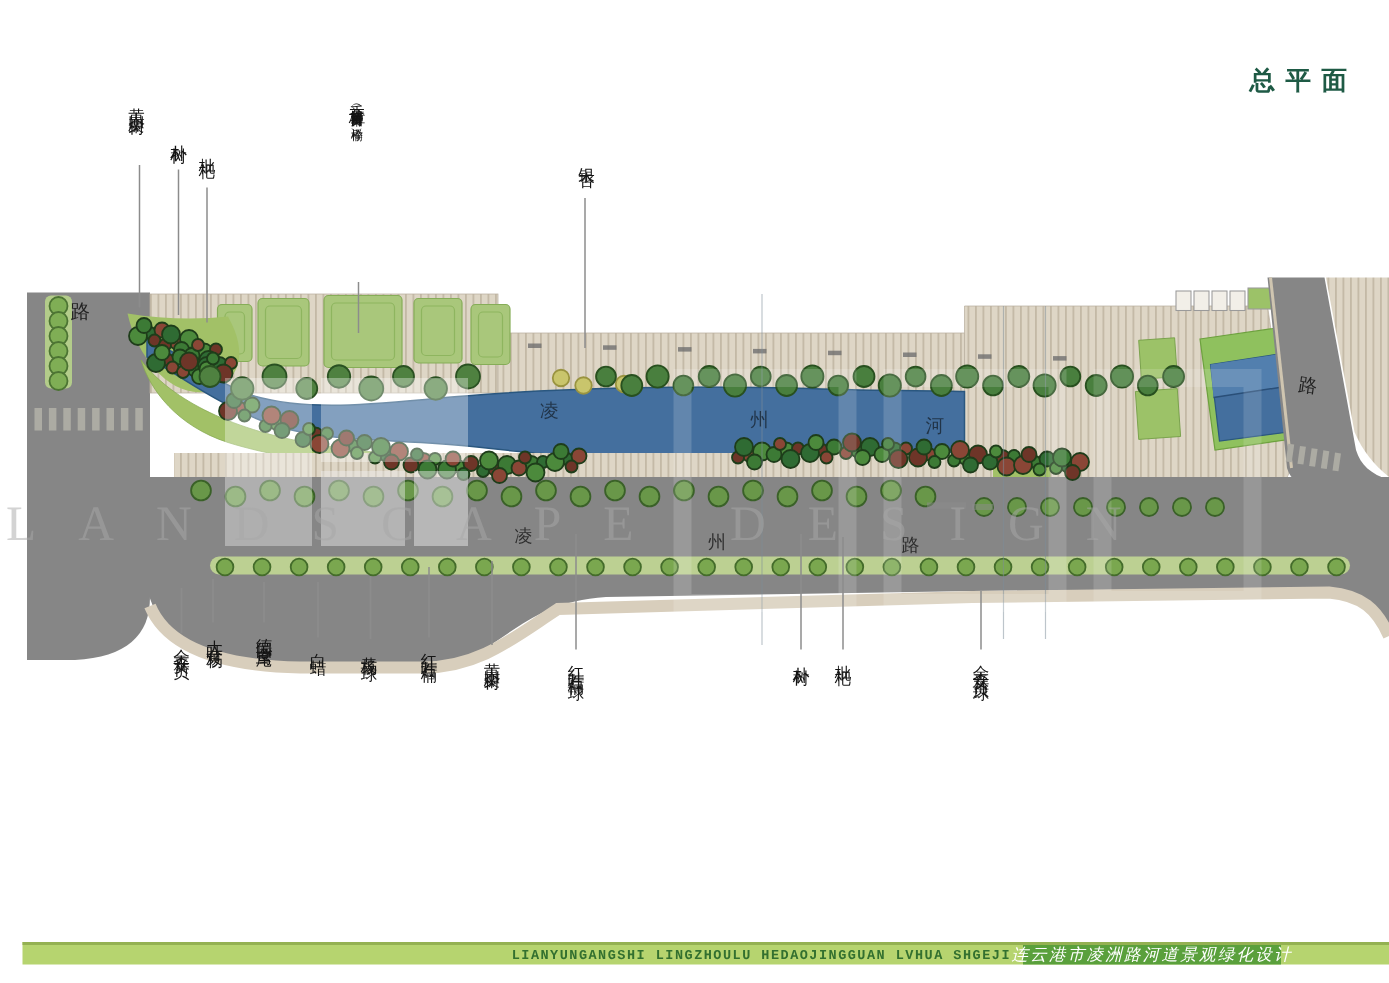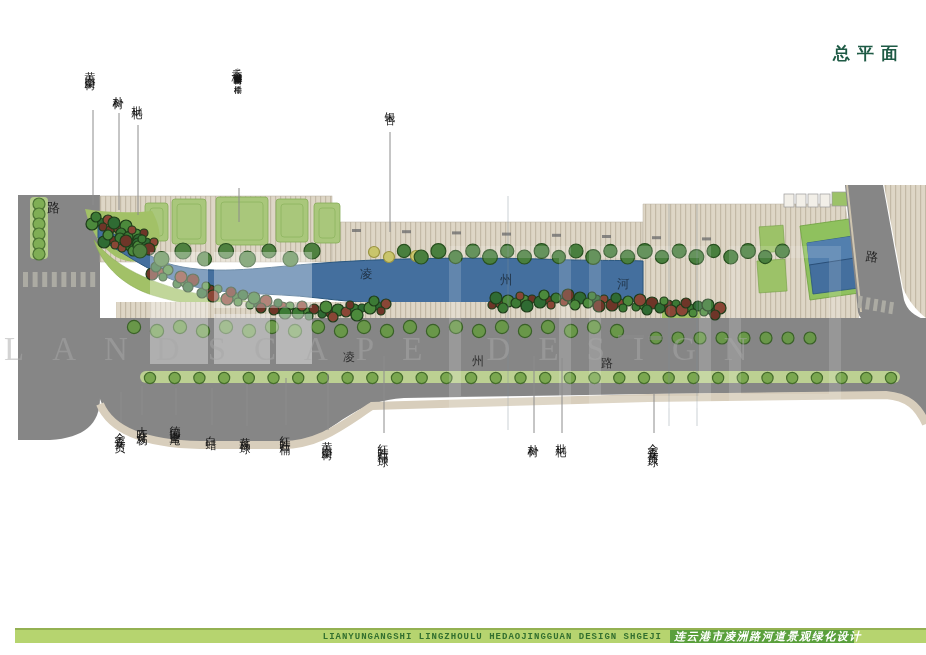--- a/index.html
+++ b/index.html
@@ -10,23 +10,23 @@
           font-size:11px;letter-spacing:3px;color:#141414;line-height:1;white-space:nowrap;}
   .vnote{font-size:8px;letter-spacing:0.5px;}
   .page-title{position:absolute;top:42px;right:21px;font-family:"Liberation Serif",serif;
           font-weight:700;font-size:17px;letter-spacing:7px;color:var(--c-title,#1e5a45);}
   .footer{position:absolute;left:15px;right:0;top:628px;height:13px;
           background:var(--c-bar,#b6d46f);border-top:2px solid var(--c-bar-edge,#94b152);
           display:flex;align-items:center;justify-content:flex-end;}
   .footer-code{font-family:"Liberation Mono",monospace;font-weight:700;font-size:9px;
           letter-spacing:1px;color:var(--c-bar-text,#33702f);margin-right:8px;white-space:nowrap;}
   .footer-cn{width:172px;height:13px;background:var(--c-block,#5aa03c);color:#fff;
-          font-family:"Liberation Serif",serif;font-style:italic;font-weight:700;font-size:11px;
+          font-family:"Liberation Serif",serif;font-style:italic;font-weight:400;font-size:11px;
           letter-spacing:1.5px;display:flex;align-items:center;justify-content:center;
-          margin-right:72px;white-space:nowrap;padding-left:12px;}
+          margin-right:72px;white-space:nowrap;}
 </style>
 </head>
 <body>
 
 <div class="canvas" style="--c-title: #1e5a45; --c-bar: #b6d46f; --c-bar-edge: #94b152; --c-bar-text: #33702f; --c-block: #5aa03c; --c-river: #446f9e; --c-bank: #a2c167; --c-lawn: #a9c77b; --c-road: #868686; --c-median: #bcd092;">
 
   <svg id="plan-svg" width="926" height="655" viewBox="0 0 926 655">
     <defs>
       <pattern id="pav" width="5" height="6" patternUnits="userSpaceOnUse">
         <rect width="5" height="6" fill="#ded6c6"></rect>
@@ -425,16 +425,16 @@
   <div class="vlabel" style="left:205px;top:427px">白蜡</div>
   <div class="vlabel" style="left:239px;top:428px">黄杨球</div>
   <div class="vlabel" style="left:279px;top:427px">红叶石楠</div>
   <div class="vlabel" style="left:321px;top:432px">黄山栾树</div>
   <div class="vlabel" style="left:377px;top:435px">红叶石楠球</div>
   <div class="vlabel" style="left:527px;top:435px">朴树</div>
   <div class="vlabel" style="left:555px;top:435px">枇杷</div>
   <div class="vlabel" style="left:647px;top:435px">金森女贞球</div>
 
   <div class="footer">
-    <span class="footer-code">LIANYUNGANGSHI LINGZHOULU HEDAOJINGGUAN DESIGN SHGEJI</span>
+    <span class="footer-code">LIANYUNGANGSHI LINGZHOULU HEDAOJINGGUAN LVHUA SHGEJI</span>
     <span class="footer-cn">连云港市凌洲路河道景观绿化设计</span>
   </div>
 </div>
 
 </body></html>

